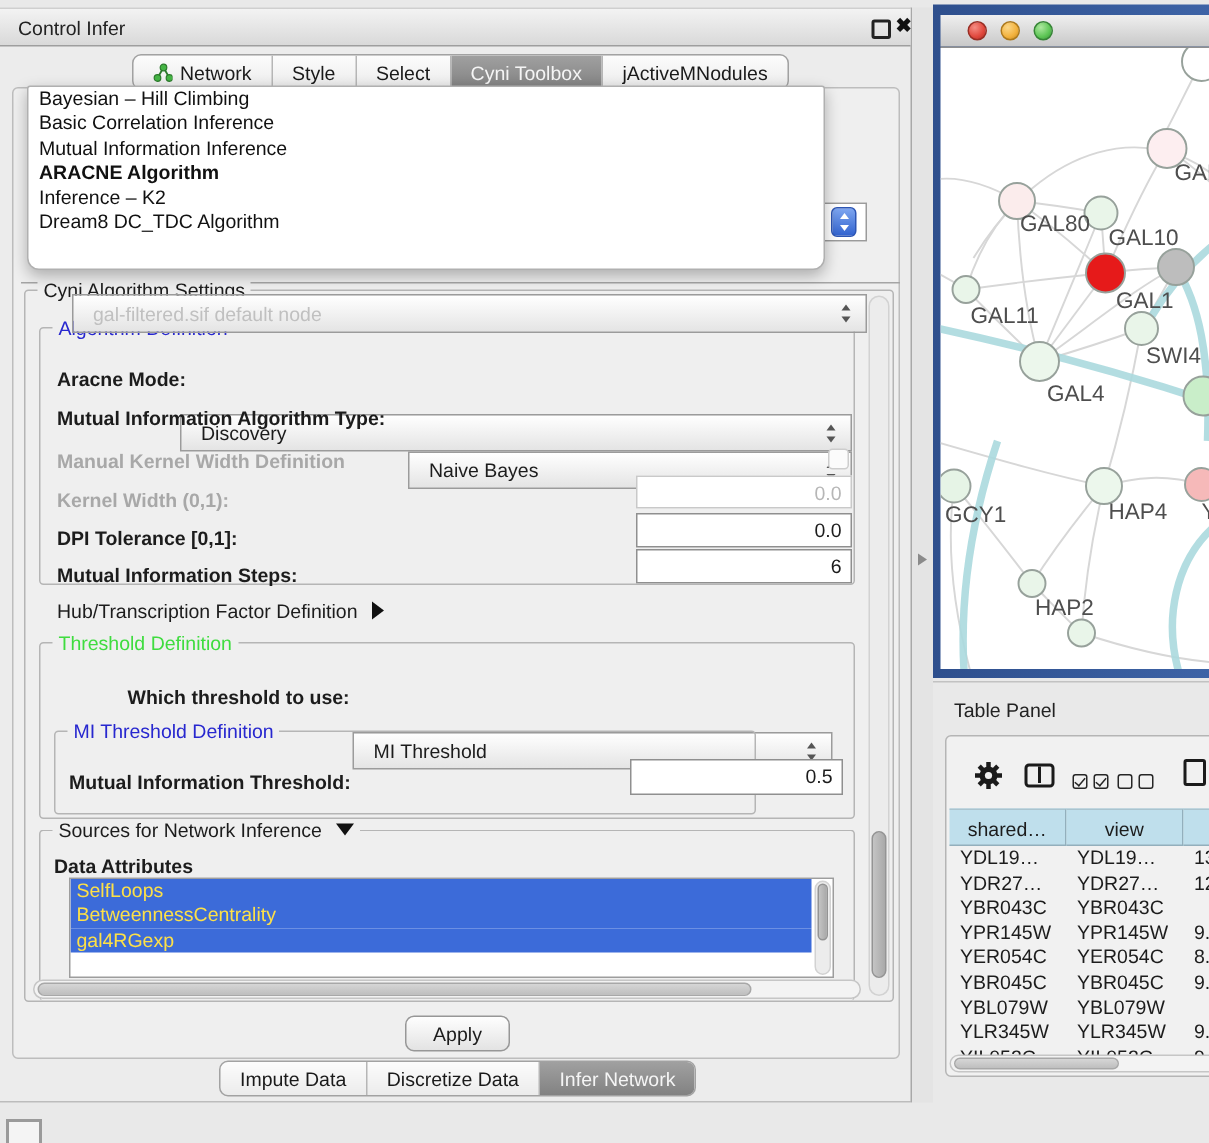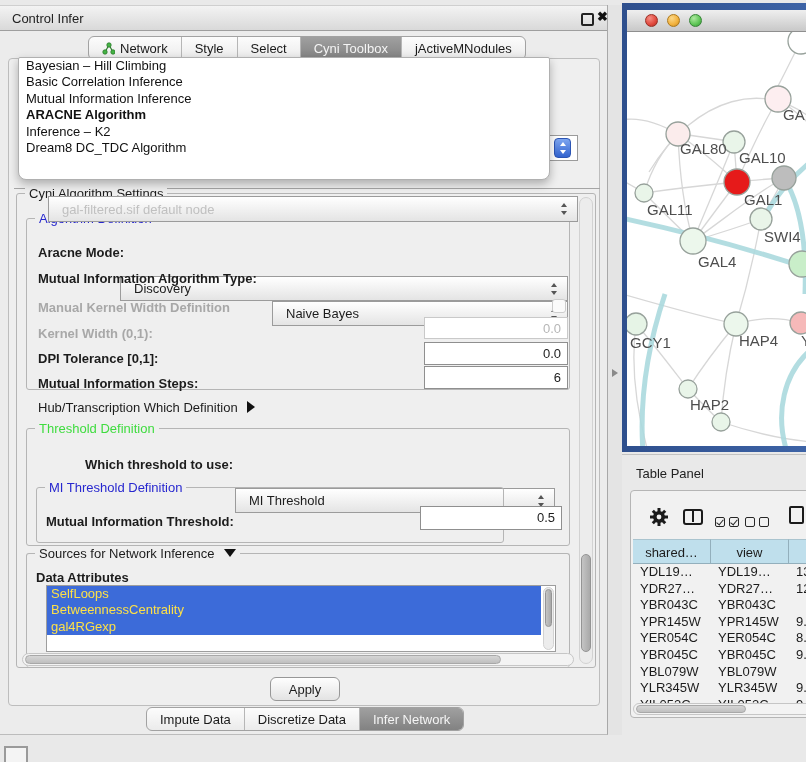--- a/index.html
+++ b/index.html
@@ -220,21 +220,21 @@
     <span class="lbl dis" style="left:38px;top:321px;">Kernel Width (0,1):</span>
     <div class="field dis" style="left:424px;top:312px;width:144px;height:22px;">0.0</div>
 
     <span class="lbl" style="left:38px;top:346px;">DPI Tolerance [0,1]:</span>
     <div class="field" style="left:424px;top:337px;width:144px;height:23px;">0.0</div>
 
     <span class="lbl" style="left:38px;top:371px;">Mutual Information Steps:</span>
     <div class="field" style="left:424px;top:361px;width:144px;height:23px;">6</div>
 
     <div class="abs lbl plain" style="left:38px;top:395px;">
-      <span>Hub/Transcription Which Definition</span>
+      <span>Hub/Transcription Factor Definition</span>
       <span class="tri-right"></span>
     </div>
 
     <div class="abs group" style="left:26px;top:423px;width:544px;height:118px;">
       <span class="gtitle green">Threshold Definition</span>
     </div>
 
     <span class="lbl" style="left:85px;top:452px;">Which threshold to use:</span>
     <div class="abs combo" style="left:235px;top:447px;width:320px;height:25px;">
       <span>MI Threshold</span>

